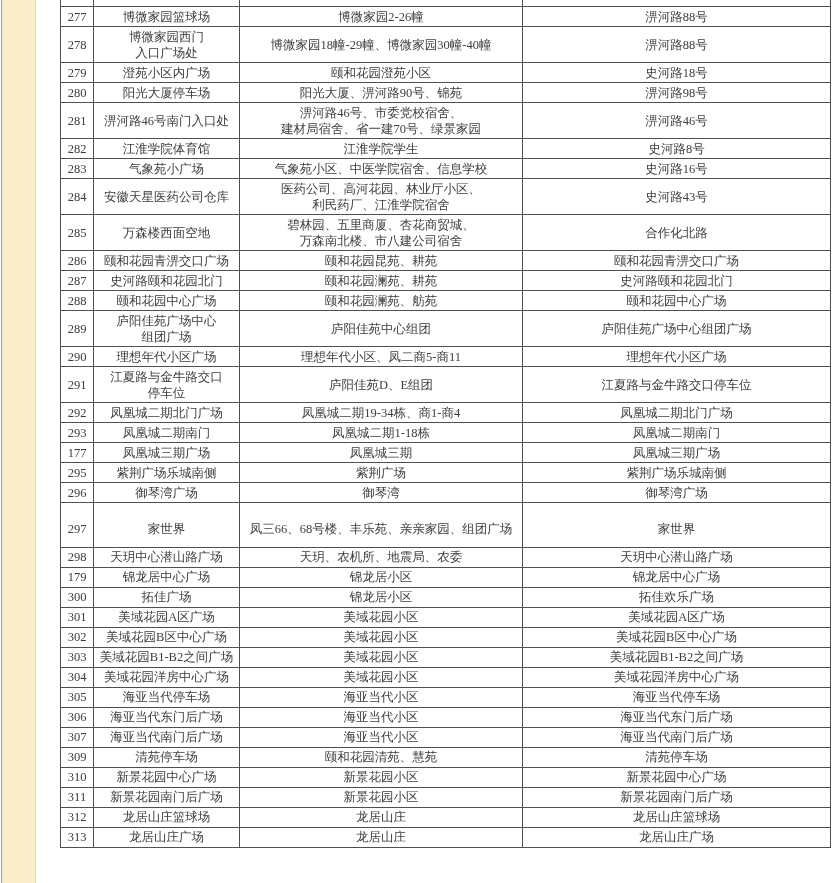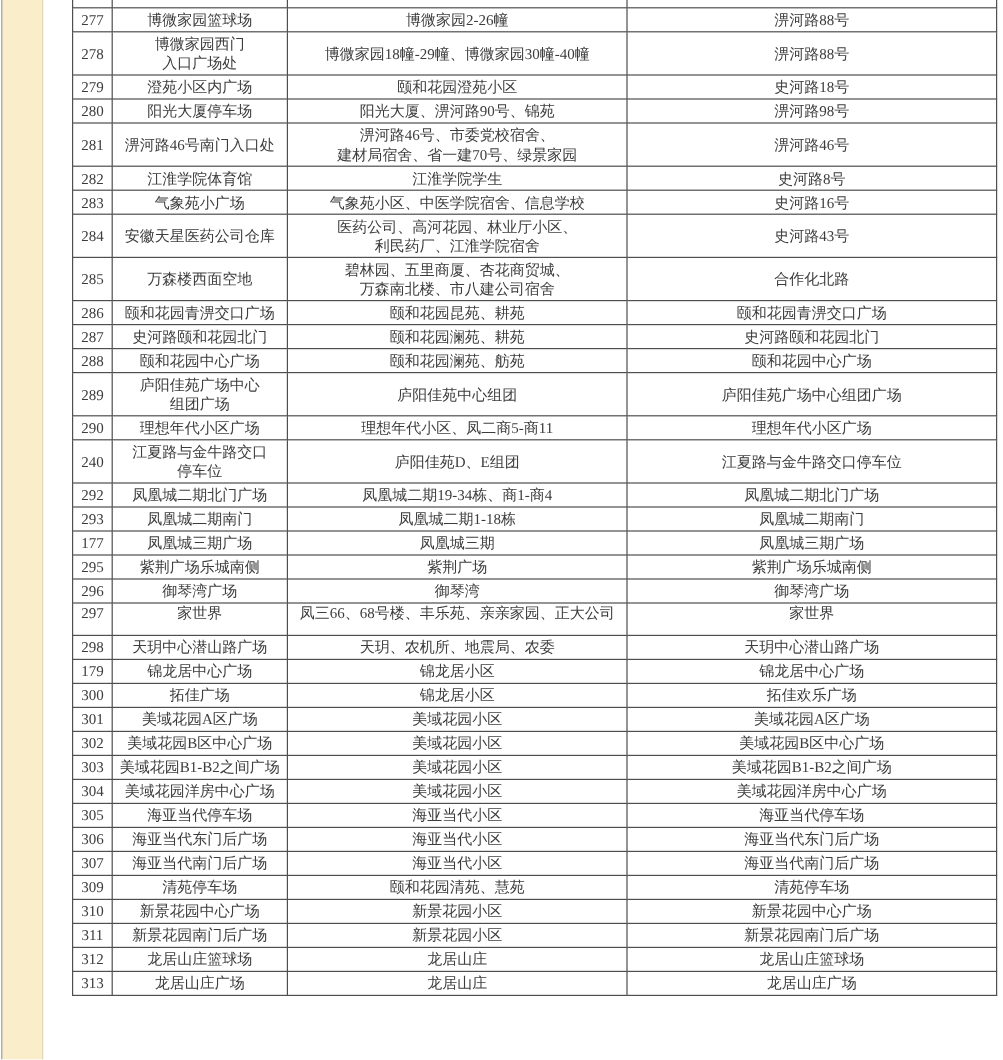--- a/index.html
+++ b/index.html
@@ -38,21 +38,21 @@
     text-align:center;
     vertical-align:middle;
     white-space:pre-line;
     overflow:hidden;
   }
   tr.partial td{
     height:13px;
     border-top:none;
   }
   tr.tall td{
-    padding-top:0;
+    padding-top:18px;
     padding-bottom:9.5px;
   }
   col.c-num{width:33px;}
   col.c-name{width:146px;}
   col.c-cov{width:283px;}
   col.c-addr{width:308px;}
 </style>
 </head>
 <body>
 
@@ -156,21 +156,21 @@
             <td>庐阳佳苑中心组团</td>
             <td>庐阳佳苑广场中心组团广场</td>
           </tr>
           <tr>
             <td>290</td>
             <td>理想年代小区广场</td>
             <td>理想年代小区、凤二商5-商11</td>
             <td>理想年代小区广场</td>
           </tr>
           <tr>
-            <td>240</td>
+            <td>291</td>
             <td>江夏路与金牛路交口
 停车位</td>
             <td>庐阳佳苑D、E组团</td>
             <td>江夏路与金牛路交口停车位</td>
           </tr>
           <tr>
             <td>292</td>
             <td>凤凰城二期北门广场</td>
             <td>凤凰城二期19-34栋、商1-商4</td>
             <td>凤凰城二期北门广场</td>
@@ -195,21 +195,21 @@
           </tr>
           <tr>
             <td>296</td>
             <td>御琴湾广场</td>
             <td>御琴湾</td>
             <td>御琴湾广场</td>
           </tr>
           <tr class="tall">
             <td>297</td>
             <td>家世界</td>
-            <td>凤三66、68号楼、丰乐苑、亲亲家园、正大公司</td>
+            <td>凤三66、68号楼、丰乐苑、亲亲家园、组团广场</td>
             <td>家世界</td>
           </tr>
           <tr>
             <td>298</td>
             <td>天玥中心潜山路广场</td>
             <td>天玥、农机所、地震局、农委</td>
             <td>天玥中心潜山路广场</td>
           </tr>
           <tr>
             <td>179</td>

